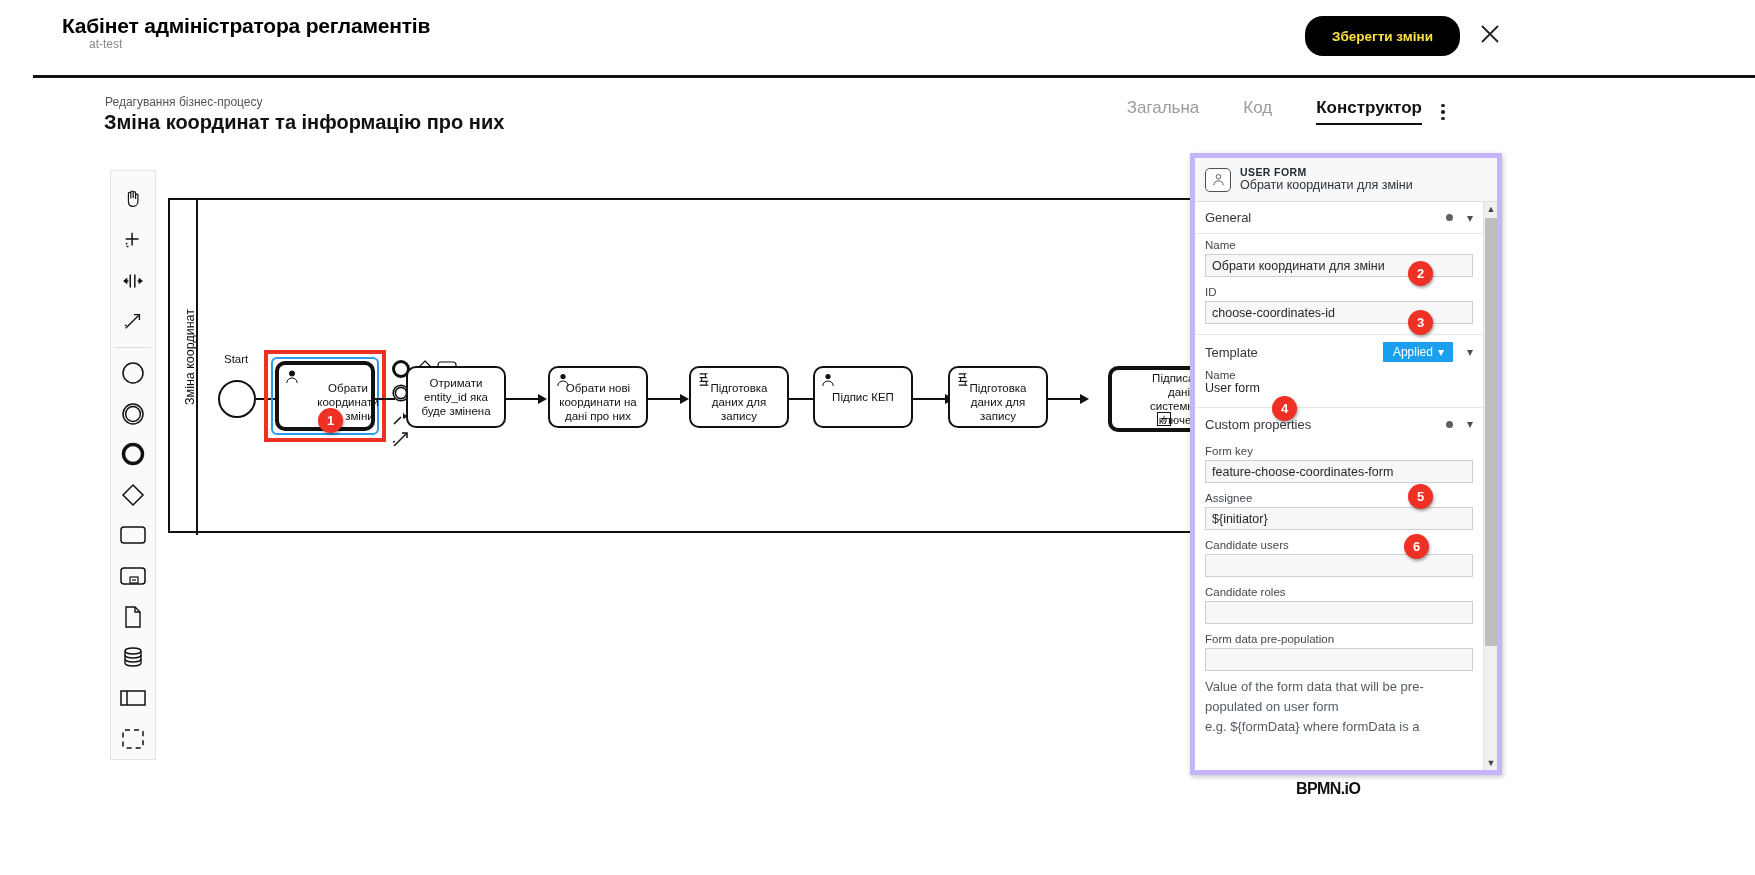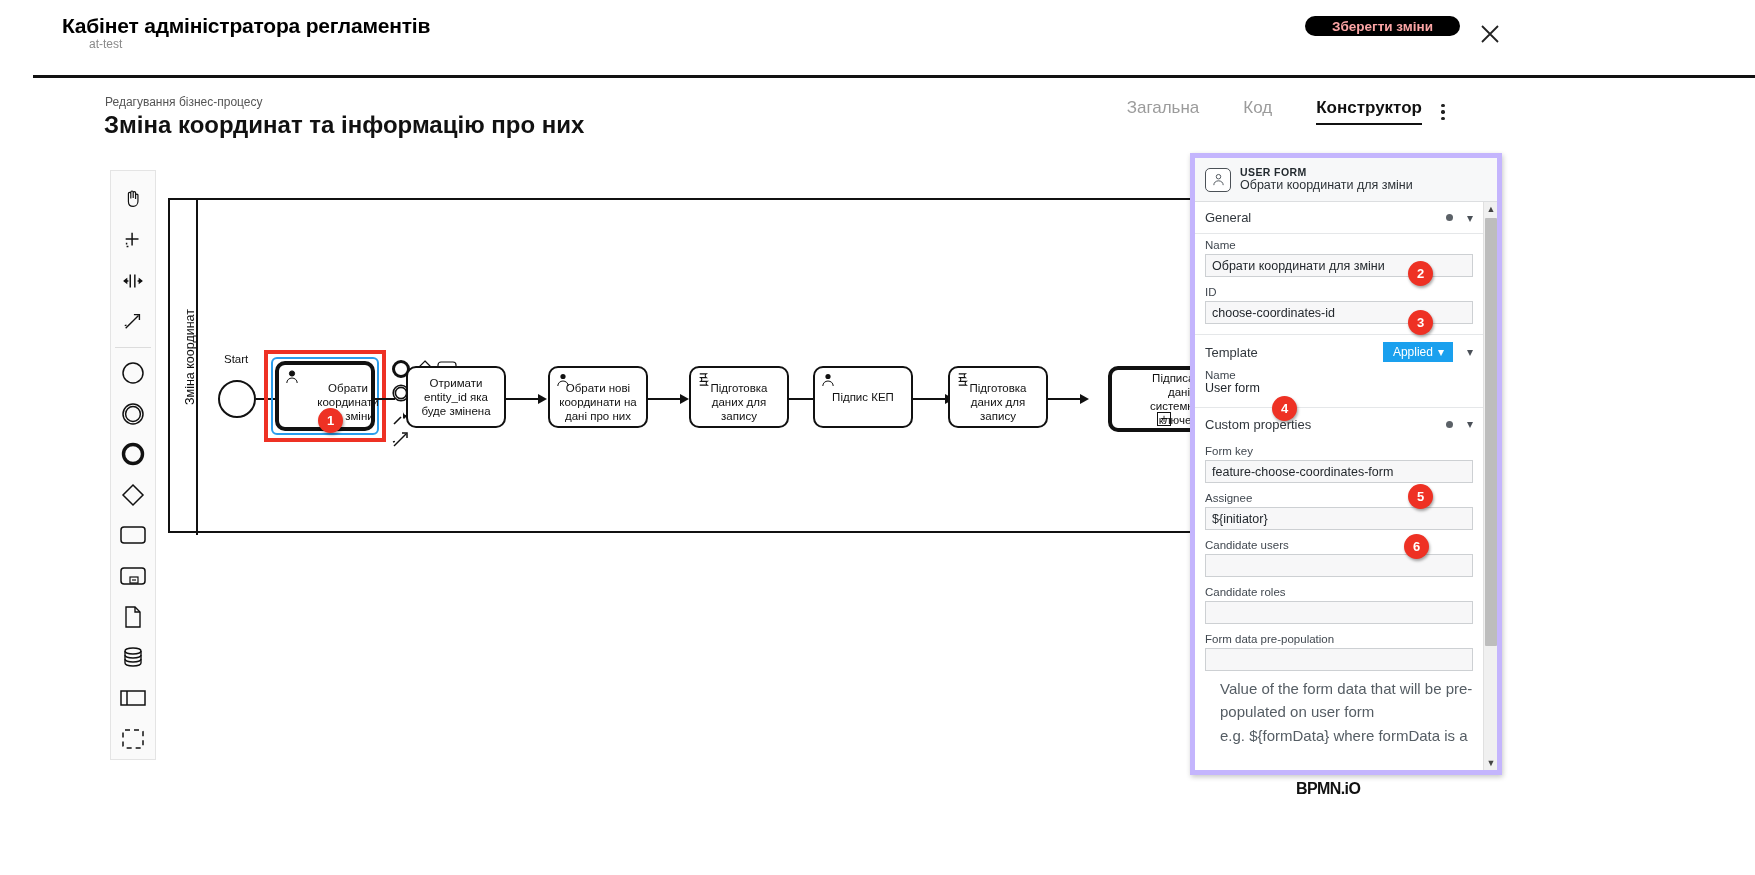--- a/index.html
+++ b/index.html
@@ -19,22 +19,22 @@
     position: absolute; left: 62px; top: 14px;
     font-size: 21px; font-weight: bold; color: #000;
     letter-spacing: -0.2px;
   }
   .app-subtitle {
     position: absolute; left: 63px; top: 37px;
     font-size: 12px; color: #8a8a8a; margin-left: 26px;
   }
   .save-btn {
     position: absolute; left: 1305px; top: 16px;
-    width: 155px; height: 20px; border-radius: 18px;
-    background: #000000; color: #fca5a5; border: none;
+    width: 155px; height: 40px; border-radius: 18px;
+    background: #000000; color: #fde047; border: none;
     font-family: "Liberation Sans", sans-serif;
     font-size: 13.5px; font-weight: bold;
     cursor: pointer;
     display: flex; align-items: center; justify-content: center;
   }
   .close-x {
     position: absolute; left: 1477px; top: 21px;
     width: 26px; height: 26px; cursor: pointer;
   }
   .close-x svg { display:block; }
@@ -47,21 +47,21 @@
   .editor-bar {
     position: absolute; left: 90px; top: 86px; width: 1390px; height: 54px;
     background: #ffffff;
   }
   .bp-eyebrow {
     position: absolute; left: 15px; top: 9px;
     font-size: 12px; color: #555555;
   }
   .bp-name {
     position: absolute; left: 14px; top: 25px;
-    font-size: 24px; font-weight: bold; color: #111;
+    font-size: 20px; font-weight: bold; color: #111;
   }
   .tabs { position: absolute; right: 58px; top: 12px; display: flex; align-items: flex-start; gap: 44px; }
   .tab {
     font-size: 17px; color: #9b9b9b; cursor: pointer;
     padding-bottom: 5px; white-space: nowrap;
   }
   .tab.active { color: #111; font-weight: bold; border-bottom: 2.5px solid #111; }
   .kebab {
     position: absolute; right: 28px; top: 14px;
     width: 18px; height: 24px; cursor: pointer;
@@ -216,23 +216,22 @@
   .applied-badge {
     background: #1aa0ee; color: #fff; border-radius: 0;
     font-size: 12px; padding: 2.5px 9px 3px 10px;
     display: inline-flex; align-items: center; gap: 5px;
     cursor: pointer;
   }
   .tmpl-name-row { padding: 0 10px 2px 10px; }
   .tmpl-name-row .lbl { font-size: 11.5px; color: #414850; }
   .tmpl-name-row .val { font-size: 12.5px; color: #23282d; }
   .hint {
-    padding: 2px 10px 0 10px; font-size: 15px; color: #5a6views; color:#555d64;
+    padding: 2px 10px 0 10px; font-size: 13px; color: #5a6views; color:#555d64;
     line-height: 1.55;
-    margin-left: 15px;
   }
   
   .p-scroll {
     position: absolute; right: 0; top: 44px; width: 14px; bottom: 0;
     background: #f0f0f0; border-left: 1px solid #e0e0e0;
   }
   .p-scroll .up, .p-scroll .dn {
     position: absolute; left: 0; width: 14px; height: 14px;
     display:flex; align-items:center; justify-content:center;
     font-size: 9px; color: #444; background: #f0f0f0; cursor: pointer;

